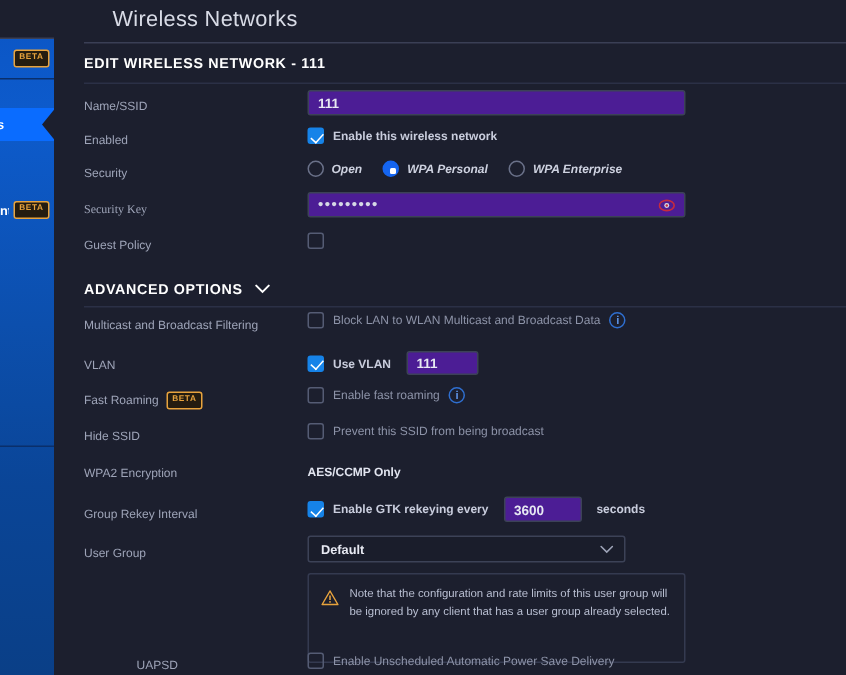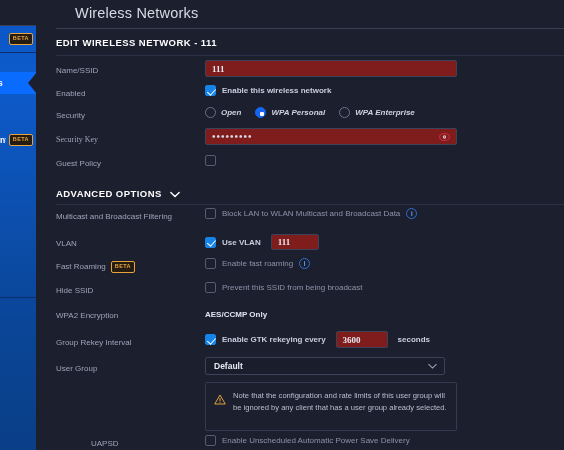--- a/index.html
+++ b/index.html
@@ -110,27 +110,27 @@
   .row-label {
     position: absolute;
     color: #9ea4b8;
     font-size: 8px;
     font-weight: 400;
     white-space: nowrap;
   }
   .ctl { position: absolute; }
 
   .txtbox {
-    background: #7f1d1d;
+    background: #4c1d95;
     border: 1px solid #3c4257;
     border-radius: 2px;
     color: #e7e9f2;
     font-size: 9px;
     font-weight: 700;
-    font-family: Liberation Serif, serif;
+    font-family: Liberation Sans, sans-serif;
     display: flex;
     align-items: center;
     padding: 0 6px;
   }
 
   .cb {
     width: 11px; height: 11px;
     border: 1px solid #555c74;
     border-radius: 2px;
     background: transparent;
@@ -357,30 +357,30 @@
 
     <div class="row-label" style="left:20px;top:338px;">Group Rekey Interval</div>
     <div class="ctl cb-row" style="left:169px;top:331px;">
       <span class="cb checked"></span>
       <span class="cb-txt">Enable GTK rekeying every</span>
       <span class="txtbox" style="width:52px;height:17px;margin-left:4px;">3600</span>
       <span class="cb-txt" style="margin-left:4px;">seconds</span>
     </div>
 
     <div class="row-label" style="left:20px;top:364px;">User Group</div>
-    <div class="ctl select" style="left:169px;top:357px;width:240px;height:18px;">
+    <div class="ctl select" style="left:169px;top:357px;width:212px;height:18px;">
       <span>Default</span>
       <span class="chev">
         <svg width="9" height="6" viewBox="0 0 12 8">
             <path d="M1 1.5 L6 6.5 L11 1.5" fill="none" stroke="#9ea4b8" stroke-width="1.4" stroke-linecap="round"></path>
           </svg>
       </span>
     </div>
 
-    <div class="ctl notebox" style="left:169px;top:382px;width:252px;height:49px;">
+    <div class="ctl notebox" style="left:169px;top:382px;width:252px;height:60px;">
       <span style="flex:0 0 auto;margin-top:1px;">
         <svg width="12" height="11" viewBox="0 0 16 14">
           <path d="M8 1 L15 13 L1 13 Z" fill="none" stroke="#e8a33d" stroke-width="1.3" stroke-linejoin="round"></path>
           <rect x="7.3" y="5" width="1.4" height="4" fill="#e8a33d"></rect>
           <rect x="7.3" y="10" width="1.4" height="1.4" fill="#e8a33d"></rect>
         </svg>
       </span>
       <span class="note-txt">Note that the configuration and rate limits of this user group will be ignored by any client that has a user group already selected.</span>
     </div>
 

